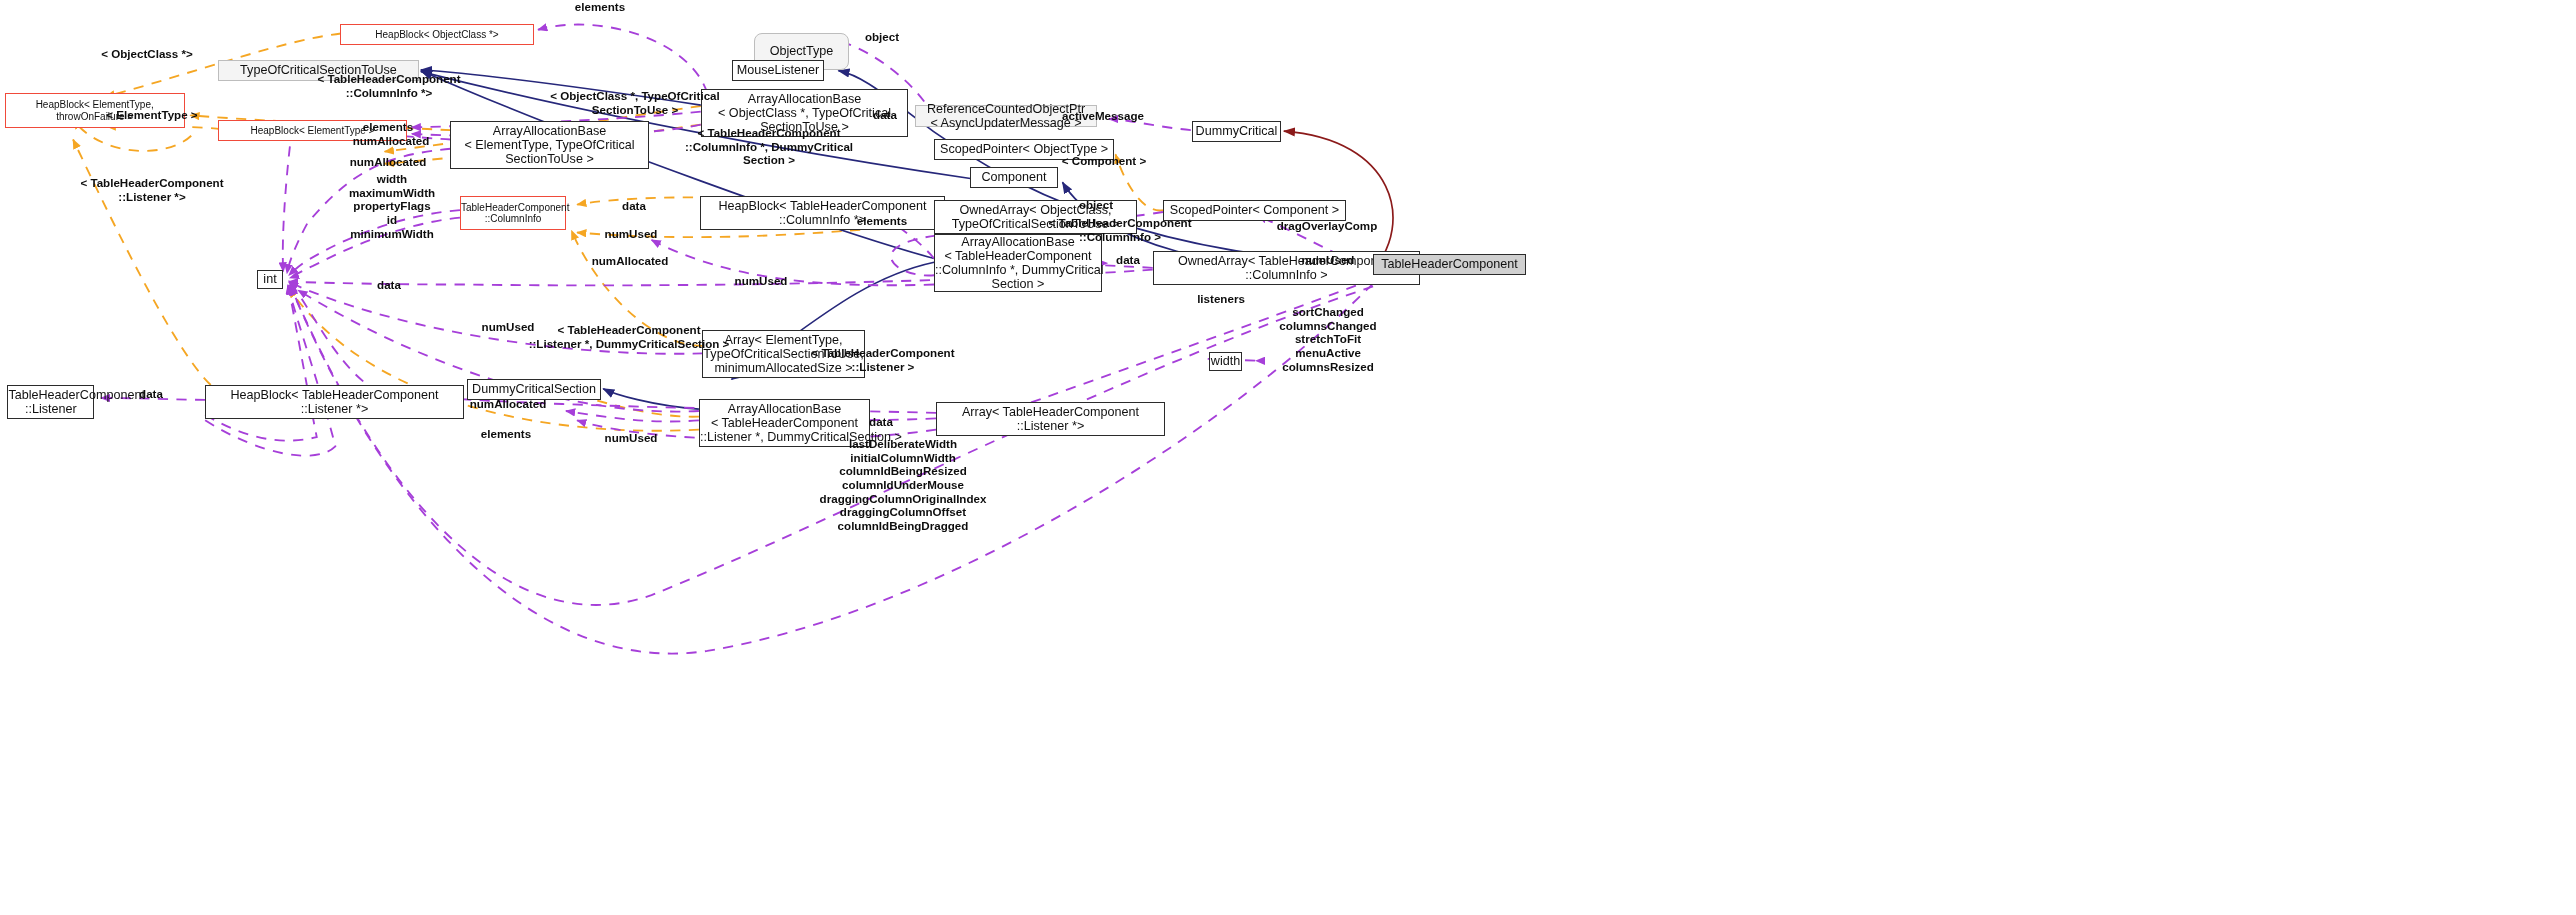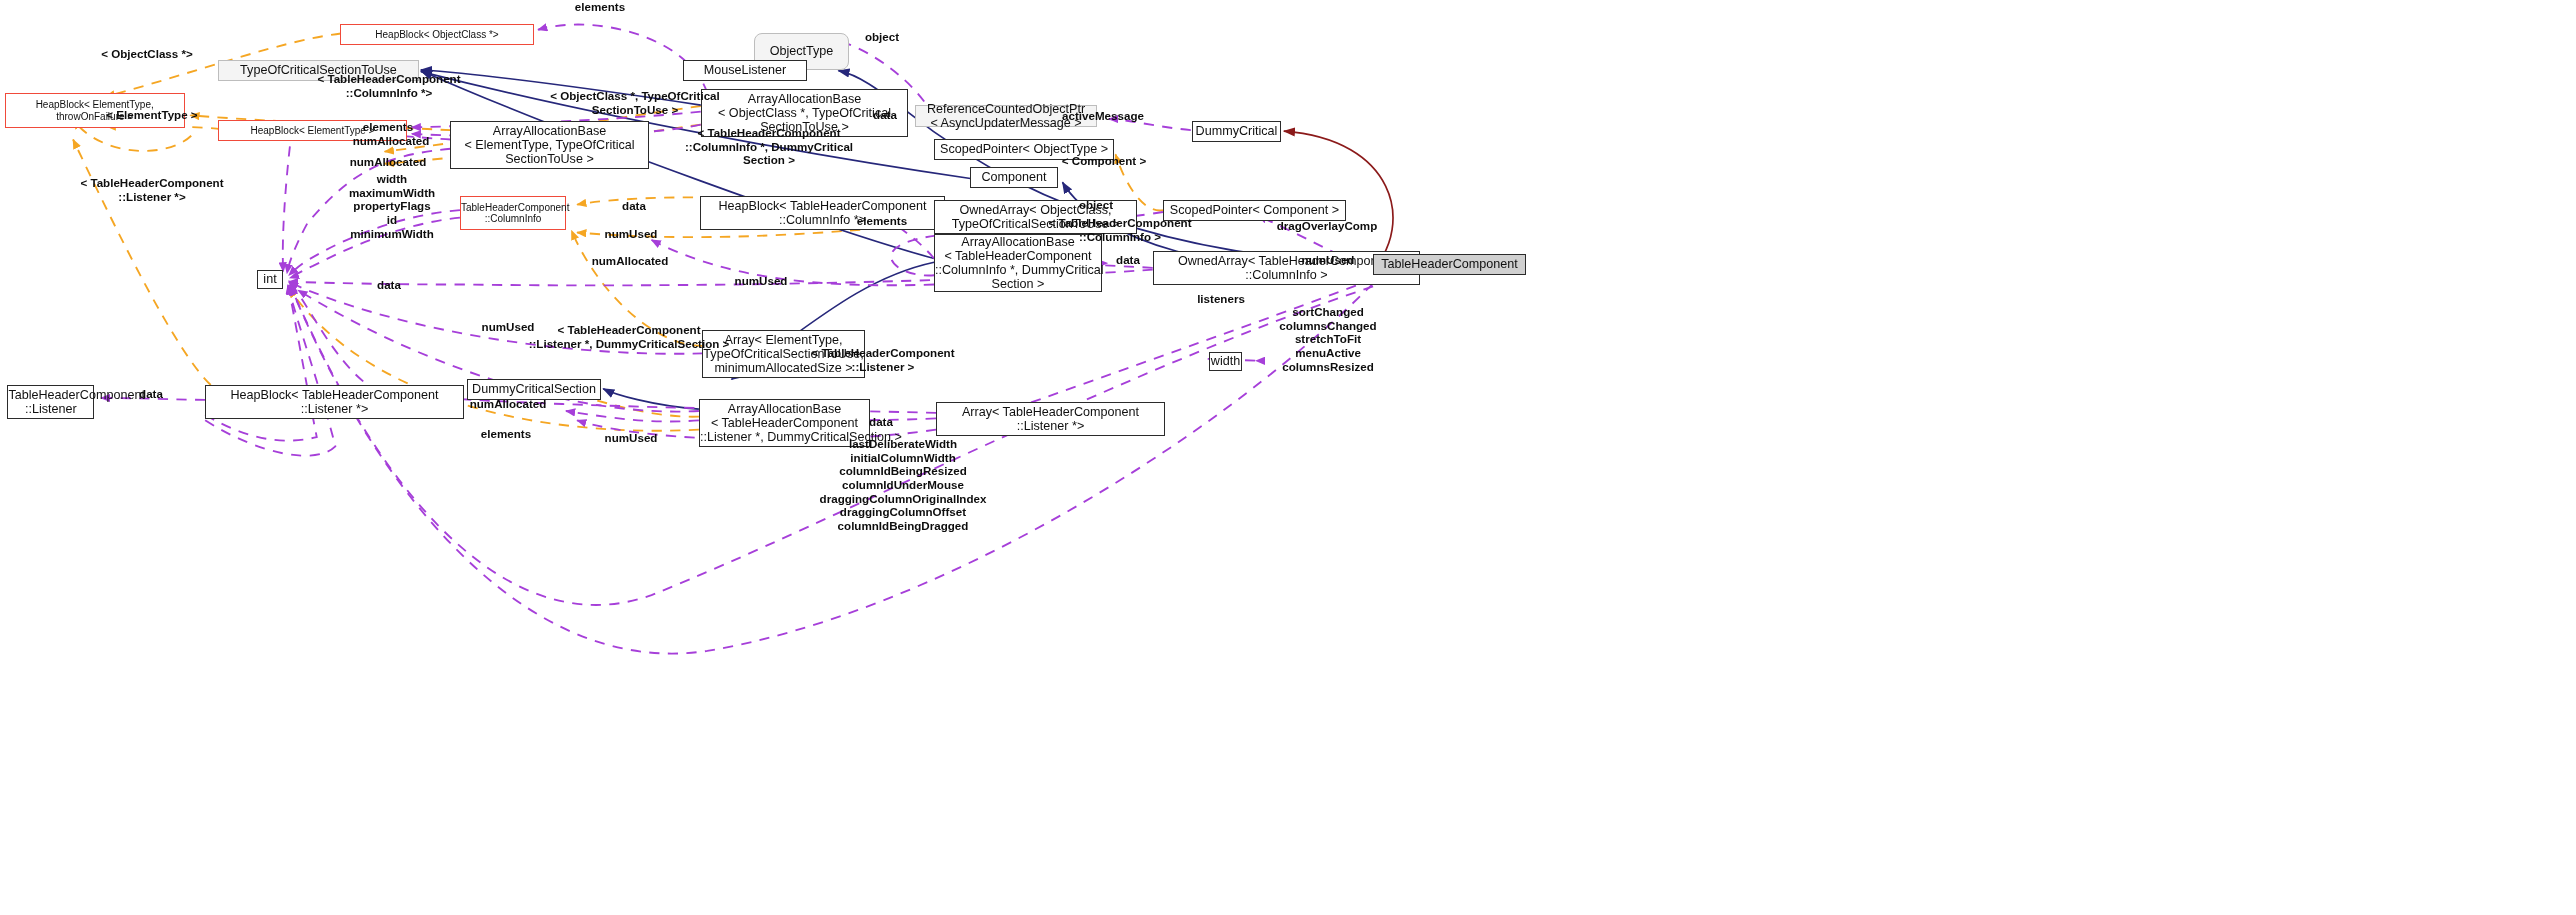--- a/index.html
+++ b/index.html
@@ -115,21 +115,21 @@
       <div class="node n-red" style="left: 340px; top: 24px; width: 194px; height: 20.5px;"><span class="lbl">HeapBlock&lt; ObjectClass *&gt;</span></div>
       <div class="node n-grey" style="left: 218px; top: 60px; width: 201px; height: 20.5px;"><span class="lbl">TypeOfCriticalSectionToUse</span></div>
       <div class="node n-red" style="left: 218px; top: 120px; width: 189px; height: 20.5px;"><span class="lbl">HeapBlock&lt; ElementType &gt;</span></div>
       <div class="node n-plain" style="left: 450px; top: 121px; width: 199px; height: 48px;"><span class="lbl">ArrayAllocationBase
 &lt; ElementType, TypeOfCritical
 SectionToUse &gt;</span></div>
       <div class="node n-plain" style="left: 701px; top: 89px; width: 207px; height: 48px;"><span class="lbl">ArrayAllocationBase
 &lt; ObjectClass *, TypeOfCritical
 SectionToUse &gt;</span></div>
       <div class="node n-grey" style="left: 754px; top: 33px; width: 95px; height: 37px; border-radius: 8px;"><span class="lbl">ObjectType</span></div>
-      <div class="node n-plain" style="left: 683px; top: 60px; width: 124px; height: 20.5px;"><span class="lbl">MouseListener</span></div>
+      <div class="node n-plain" style="left: 732px; top: 60px; width: 92px; height: 20.5px;"><span class="lbl">MouseListener</span></div>
       <div class="node n-grey" style="left: 915px; top: 105px; width: 182px; height: 22px;"><span class="lbl">ReferenceCountedObjectPtr
 &lt; AsyncUpdaterMessage &gt;</span></div>
       <div class="node n-plain" style="left: 934px; top: 139px; width: 180px; height: 20.5px;"><span class="lbl">ScopedPointer&lt; ObjectType &gt;</span></div>
       <div class="node n-plain" style="left: 970px; top: 167px; width: 88px; height: 20.5px;"><span class="lbl">Component</span></div>
       <div class="node n-plain" style="left: 1192px; top: 121px; width: 89px; height: 20.5px;"><span class="lbl">DummyCritical</span></div>
       <div class="node n-red" style="left: 460px; top: 196px; width: 106px; height: 34px;"><span class="lbl">TableHeaderComponent
 ::ColumnInfo</span></div>
       <div class="node n-plain" style="left: 700px; top: 196px; width: 245px; height: 34px;"><span class="lbl">HeapBlock&lt; TableHeaderComponent
 ::ColumnInfo *&gt;</span></div>
       <div class="node n-plain" style="left: 934px; top: 200px; width: 203px; height: 34px;"><span class="lbl">OwnedArray&lt; ObjectClass,

